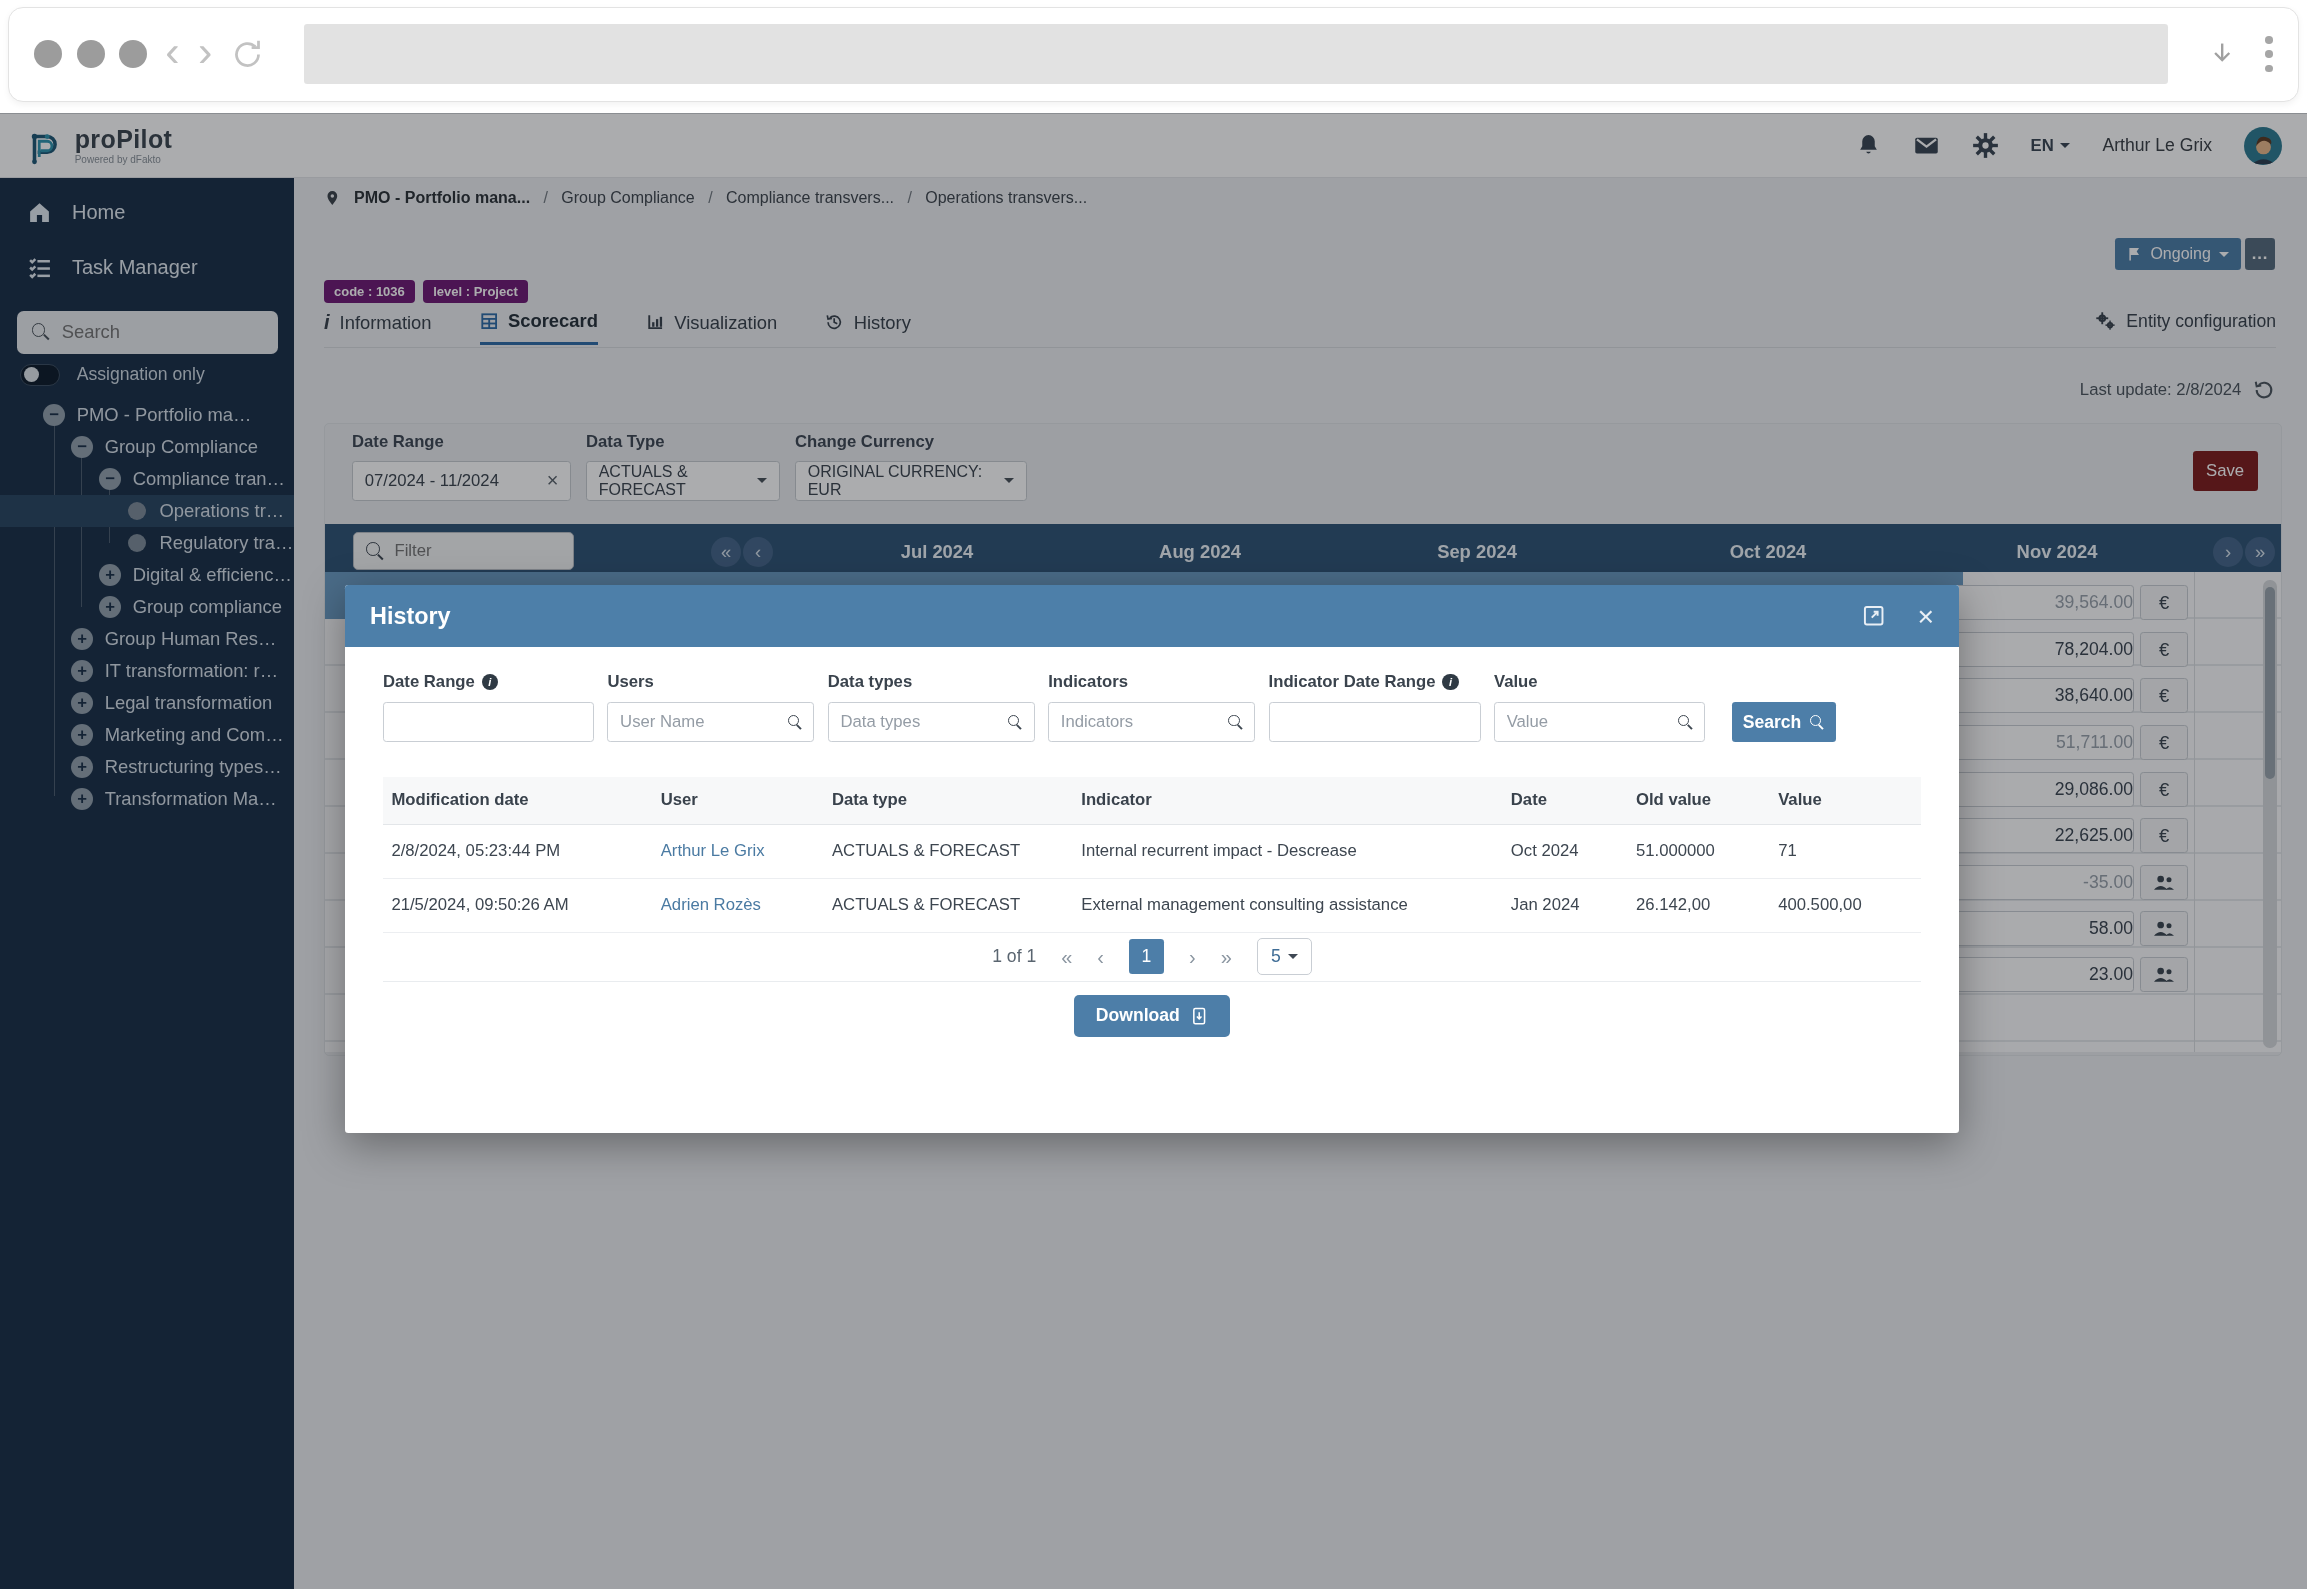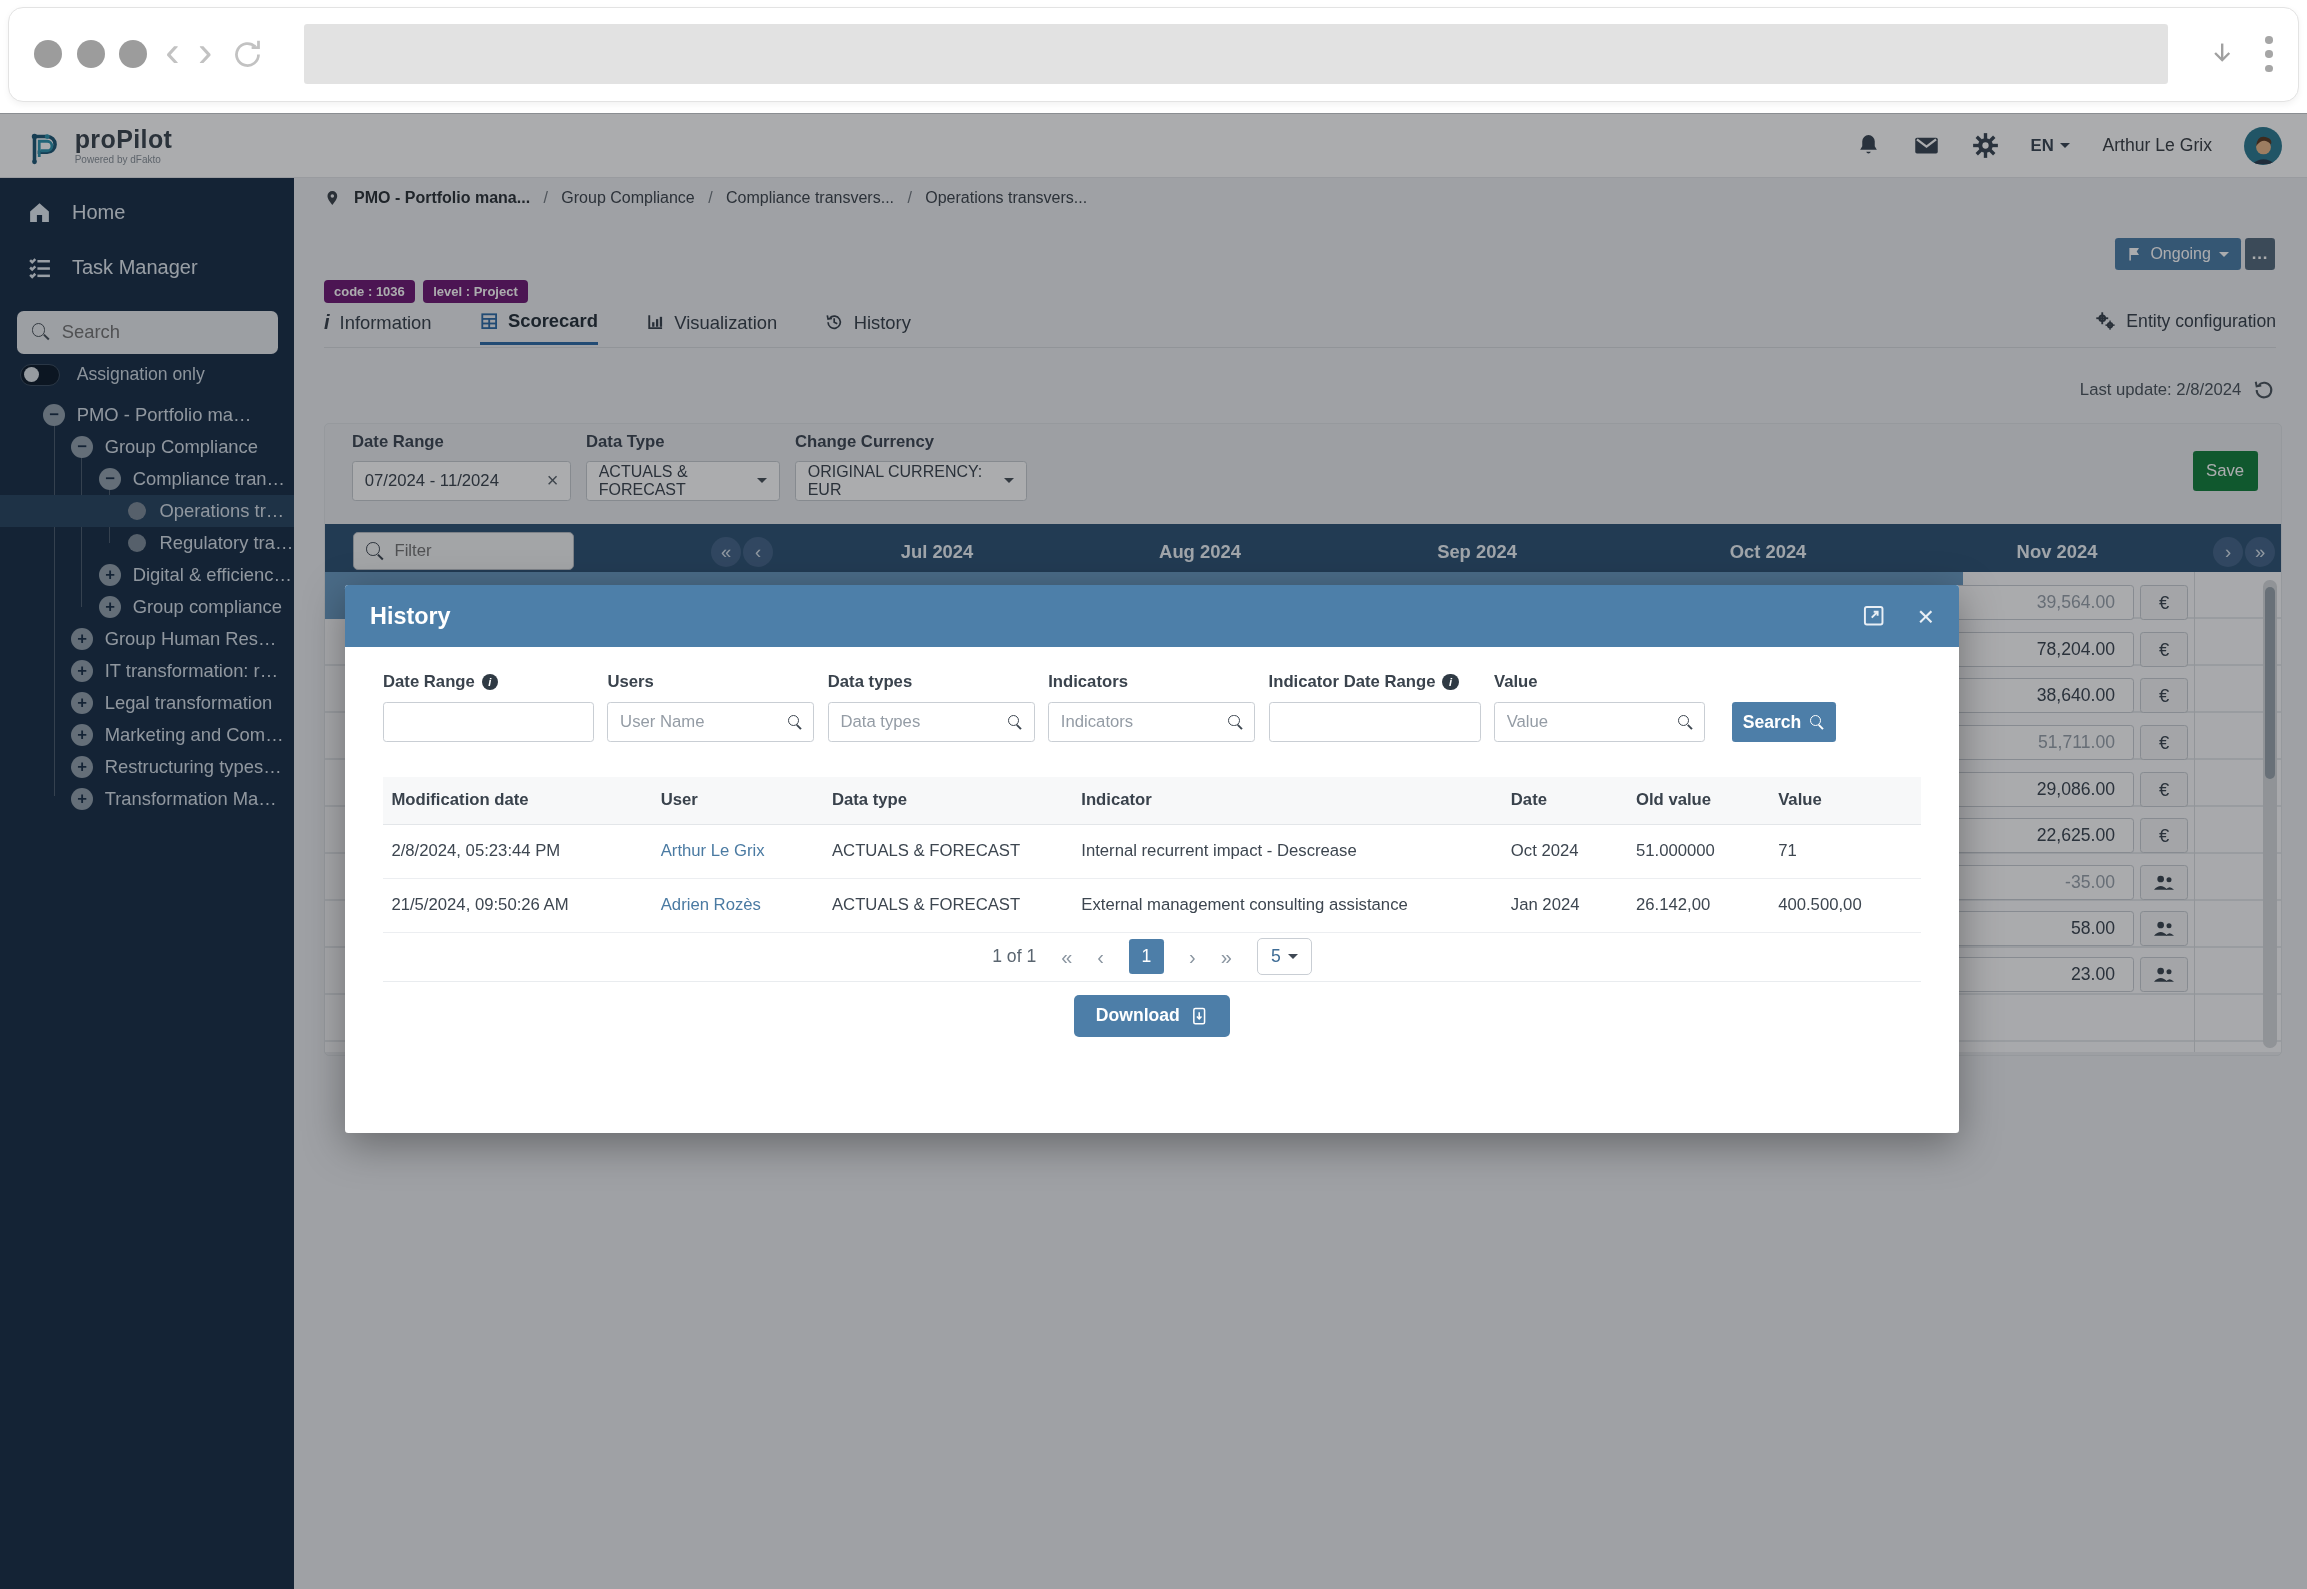--- a/index.html
+++ b/index.html
@@ -85,36 +85,36 @@
   .panel{position:absolute;left:30px;top:245px;width:1958px;height:633px;background:#eaecef;
          border:0.8px solid #dfe2e5;border-radius:5px;overflow:hidden}
   .filters{position:absolute;left:27px;top:8.4px;display:flex;gap:15px}
   .ffield{display:flex;flex-direction:column}
   .flabel{font-size:16.7px;font-weight:bold;color:#3f4854;margin-bottom:8.4px}
   .fctrl{height:40px;background:#fff;border:0.8px solid #c7ccd1;border-radius:3.3px;display:flex;
          align-items:center;padding:0 11.7px;font-size:16.7px;color:#3d4650;gap:10px}
   .fctrl input{border:none;outline:none;font-size:16.7px;color:#3d4650;width:159px;background:transparent}
   .fclear{margin-left:auto;font-size:20px;color:#5a636b}
   .fctrl .caret{margin-left:auto;color:#4a525a}
-  .save-btn{position:absolute;right:23.4px;top:27px;width:65px;height:40px;background:#15803d;color:#fff;
+  .save-btn{position:absolute;right:23.4px;top:27px;width:65px;height:40px;background:#7f1d1d;color:#fff;
             border-radius:3.3px;display:flex;align-items:center;justify-content:center;font-size:16.7px}
   .gridhead{position:absolute;left:0;top:100px;width:100%;height:55px;background:#305475;display:flex;align-items:center}
   .gfilter{position:absolute;left:28.4px;top:8.4px;width:221px;height:38px;background:#f3f4f5;
            border:0.8px solid #b9bfc5;border-radius:5px;display:flex;align-items:center;gap:10px;
            padding:0 11.7px;color:#3d4650}
   .gfilter input{border:none;background:transparent;outline:none;font-size:16.7px;width:151px;color:#3d4650}
   .gchev{position:absolute;top:12.5px;width:30px;height:30px;border-radius:50%;background:#47678a;
          color:#d7e2ec;display:flex;align-items:center;justify-content:center;font-size:18.4px}
   .month{position:absolute;top:16.7px;transform:translateX(-50%);color:#eef4f9;font-size:18.4px;font-weight:bold}
   .stripes{position:absolute;left:0;top:148px;width:1958px;height:480px;
            background:repeating-linear-gradient(to bottom,#fafbfc 0 45px,#e4e7ea 45px 47px)}
   .bluestrip{position:absolute;left:0;top:148px;width:1638px;height:47px;background:#6d9dc4}
   .vline{position:absolute;top:148px;height:480px;width:0.8px;background:#dadde0}
   .vbox{position:absolute;left:1600px;width:209px;height:35px;background:#fdfdfe;border:0.8px solid #c9ced3;
-        border-radius:3.3px;display:flex;align-items:center;justify-content:flex-end;padding-right:18px;
+        border-radius:3.3px;display:flex;align-items:center;justify-content:flex-end;padding-right:0;
         font-size:17.6px;color:#3c4651}
   .vicon{position:absolute;left:1815px;width:48px;height:35px;background:#f4f5f6;border:0.8px solid #c9ced3;
          border-radius:3.3px;display:flex;align-items:center;justify-content:center;color:#3c4651;font-size:18.4px}
   .muted{color:#98a1aa}
   .vscroll{position:absolute;right:4.2px;top:156px;height:468px;width:13.4px;background:#d6d9dc;border-radius:6.7px}
   .vthumb{position:absolute;left:1.7px;right:1.7px;top:6.7px;height:192px;background:#9aa5ae;border-radius:5.9px}
 
   
   .dim{position:absolute;left:0;top:113px;right:0;bottom:0;background:rgba(8,12,18,.34);z-index:50}
   .modal{position:absolute;left:345px;top:585px;width:1614px;height:548px;background:#fff;z-index:60;

